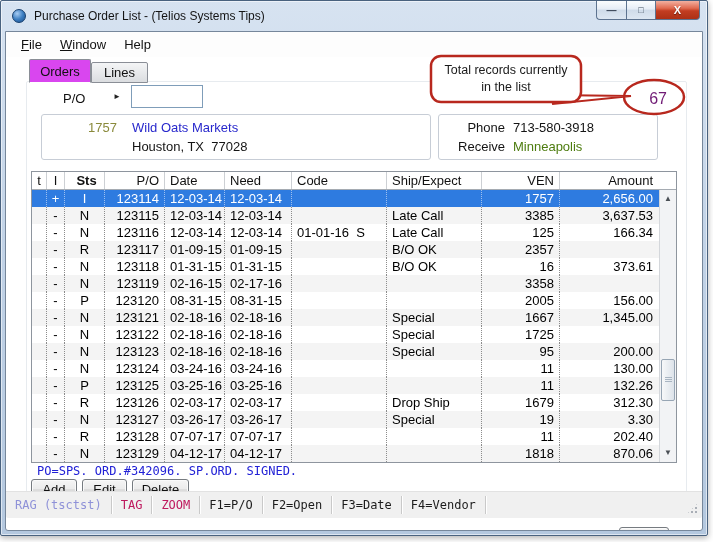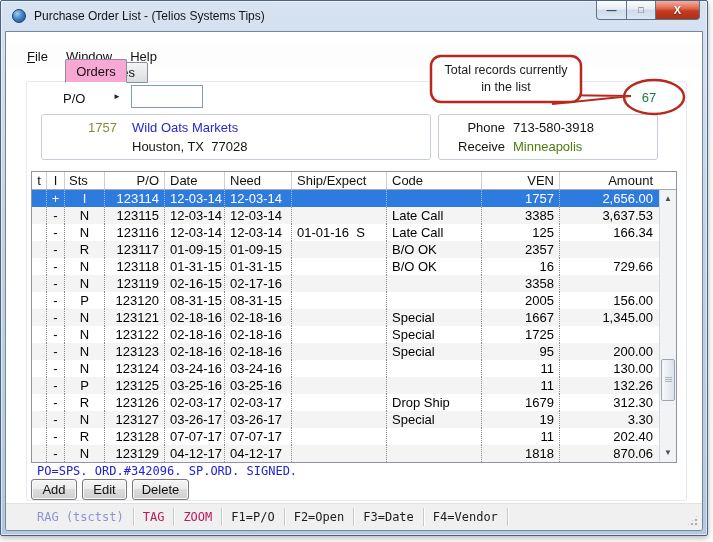--- a/index.html
+++ b/index.html
@@ -25,29 +25,29 @@
   .cap-min { width:30px; border-radius:0 0 0 4px; border-right:none; }
   .cap-max { width:29px; border-right:none; font-size:9px; }
   .cap-close { width:45px; border-radius:0 0 4px 0; color:#fff; font-size:11px;
     background:linear-gradient(#f2b0a0 0%,#e06a50 40%,#c23d21 55%,#ad3015 100%);
     text-shadow:0 1px 1px rgba(0,0,0,.45); }
 
   .window-body { position:absolute; left:4px; right:4px; top:30px; bottom:4px;
     background:#fff; border:1px solid #76879b; border-radius:0 0 3px 3px; overflow:hidden; }
 
   
-  .menubar { position:absolute; left:0; top:12px; right:0; height:25px; background:#fdfdfd; display:flex; align-items:center; padding-left:12px; }
+  .menubar { position:absolute; left:0; top:0; right:0; height:25px; background:#fdfdfd; display:flex; align-items:center; padding-left:6px; }
   .menu-item { font-size:13px; color:#111; padding:3px 9px; }
   .menu-item .u { text-decoration:underline; }
 
   
   .tab-pane { position:absolute; left:20px; top:49px; width:661px; height:420px; border:1px solid #e7ebef; border-radius:2px; }
   .tab { position:absolute; display:flex; align-items:center; justify-content:center; font-size:13px; color:#111;
     border:1px solid #8a8e96; border-radius:2px 2px 0 0; }
-  .tab-orders { left:23px; top:27px; width:62px; height:24px; background:#f9a8d4; border-bottom:1px solid #fff; z-index:3;margin-left:36px; }
+  .tab-orders { left:23px; top:27px; width:62px; height:24px; background:#d946ef; border-bottom:1px solid #fff; z-index:3; }
   .tab-lines  { left:85px; top:30px; width:57px; height:21px; background:linear-gradient(#f4f5f6,#dbdde0); z-index:2; }
 
   
   .po-label { position:absolute; left:57px; top:59px; font-size:13px; color:#111; }
   .po-arrow { position:absolute; left:107px; top:60px; font-size:8px; color:#222; }
   .po-input { position:absolute; left:125px; top:53px; width:72px; height:23px; border:1px solid #7f9db9; background:#fff; font-size:13px; padding:0 3px; }
 
   
   .info-box { position:absolute; border:1px solid #c7cdd6; border-radius:3px; background:#fff; }
   .vendor-box { left:35px; top:82px; width:390px; height:46px; }
@@ -55,36 +55,36 @@
   .vendor-num { position:absolute; left:20px; top:5px; width:55px; text-align:right; font-size:13px; color:#8a8a3c; }
   .vendor-name { position:absolute; left:90px; top:5px; font-size:13px; color:#2828cc; white-space:pre; }
   .vendor-city { position:absolute; left:90px; top:24px; font-size:13px; color:#141414; white-space:pre; }
   .pb-label { position:absolute; left:8px; width:58px; text-align:right; font-size:13px; color:#141414; }
   .pb-value { position:absolute; left:74px; font-size:13px; color:#141414; white-space:pre; }
   .row1 { top:5px; } .row2 { top:24px; }
   .v-blue { color:#4d7c0f; }
 
   
   .annotation-svg { position:absolute; left:395px; top:20px; width:300px; height:100px; pointer-events:none; }
-  .record-count { position:absolute; left:625px; top:58px; width:36px; text-align:center; font-size:13px; color:#15803d; }
+  .record-count { position:absolute; left:625px; top:58px; width:36px; text-align:right; font-size:16px; color:#701a75; }
 
   
   .otable { position:absolute; left:25px; top:139px; width:646px; border:1px solid #8e959e; background:#fff; }
   .thead { display:flex; height:18px; border-bottom:1px solid #a5abb2; background:#fff; }
   .hcell { font-size:13px; color:#111; line-height:17px; border-right:1px solid #cdd0d4; white-space:pre; overflow:hidden; }
   .tbody { position:relative; }
   .trow { display:flex; height:17px; background:#fff; }
   .trow.alt { background:#f4f4f4; }
   .trow.selected { background:#2e7be0; color:#fff; }
   .cell { font-size:13px; line-height:17px; border-right:1px dotted #8c8c8c; white-space:pre; overflow:hidden; }
   .trow.selected .cell { border-right-color:#9ec0ee; }
   .c-t { width:15px; text-align:center; }
   .c-i { width:18px; text-align:center; }
   .c-sts { width:40px; text-align:center; }
-  .hcell.c-sts { text-align:left; padding-left:4px; }
+  .hcell.c-sts { text-align:center; padding-left:4px;font-weight:bold; }
   .c-po { width:60px; text-align:right; padding-right:5px; }
   .c-date { width:60px; text-align:left; padding-left:5px; }
   .c-need { width:67px; text-align:left; padding-left:5px; }
   .c-ship { width:95px; text-align:left; padding-left:5px; }
   .c-code { width:95px; text-align:left; padding-left:5px; }
   .c-ven { width:78px; text-align:right; padding-right:5px; }
   .c-amount { width:98px; text-align:right; padding-right:5px; border-right:none; }
 
   
   .vscroll { position:absolute; right:0; top:18px; bottom:0; width:17px; background:#f2f3f5; border-left:1px solid #d4d7db; }
@@ -99,22 +99,22 @@
   .footer-note { position:absolute; left:31px; top:432px; font-family:"DejaVu Sans Mono",monospace; font-size:12px; color:#2121d6; white-space:pre; }
 
   .btn { position:absolute; top:447px; height:21px; border:1px solid #767b80; border-radius:3px;
     background:linear-gradient(#f5f5f5 0%,#ececec 45%,#dddddd 50%,#cfcfcf 100%);
     box-shadow:inset 0 0 0 1px #fafafa; font-size:13px; color:#111; text-align:center; line-height:19px; font-family:"Liberation Sans",sans-serif; }
   .btn-add { left:25px; width:46px; }
   .btn-edit { left:76px; width:45px; }
   .btn-delete { left:126px; width:57px; }
   .btn-quit { left:613px; width:50px;margin-top:48px; }
 
-  .statusbar { position:absolute; left:0; right:0; bottom:0; height:27px; background:#f0f0f0; border-top:1px solid #e2e2e2;
-    display:flex; align-items:center; font-family:"DejaVu Sans Mono",monospace; font-size:12px; border-radius:0 0 2px 2px;padding-left:22px; }
+  .statusbar { position:absolute; left:0; right:0; bottom:12px; height:27px; background:#f0f0f0; border-top:1px solid #e2e2e2;
+    display:flex; align-items:center; font-family:"DejaVu Sans Mono",monospace; font-size:12px; border-radius:0 0 2px 2px; }
   .sitem { padding:0 9px; height:18px; line-height:18px; border-right:1px solid #c9c9c9; box-shadow:1px 0 0 #fff; white-space:pre; }
   .s-link { color:#8f92d8; } .s-disabled { color:#be185d; } .s-normal { color:#1c1c1c; }
   .resize-grip { position:absolute; right:3px; bottom:3px; width:13px; height:13px;
     background-image:radial-gradient(circle,#a9aeb6 1.1px,transparent 1.4px); background-size:4px 4px;
     clip-path:polygon(100% 0,100% 100%,0 100%); }
 </style>
 </head>
 <body>
 
 <div id="screen">
@@ -180,22 +180,22 @@
       </svg>
 
       <div class="otable">
         <div class="thead">
             <span class="hcell c-t">t</span>
             <span class="hcell c-i">I</span>
             <span class="hcell c-sts">Sts</span>
             <span class="hcell c-po">P/O</span>
             <span class="hcell c-date">Date</span>
             <span class="hcell c-need">Need</span>
+            <span class="hcell c-code">Code</span>
             <span class="hcell c-ship">Ship/Expect</span>
-            <span class="hcell c-code">Code</span>
             <span class="hcell c-ven">VEN</span>
             <span class="hcell c-amount">Amount</span>
           </div>
         <div class="tbody">
             <div class="trow selected">
               <span class="cell c-t"></span>
               <span class="cell c-i">+</span>
               <span class="cell c-sts">I</span>
               <span class="cell c-po">123114</span>
               <span class="cell c-date">12-03-14</span>
@@ -243,21 +243,21 @@
             <div class="trow">
               <span class="cell c-t"></span>
               <span class="cell c-i">-</span>
               <span class="cell c-sts">N</span>
               <span class="cell c-po">123118</span>
               <span class="cell c-date">01-31-15</span>
               <span class="cell c-need">01-31-15</span>
               <span class="cell c-ship"></span>
               <span class="cell c-code">B/O OK</span>
               <span class="cell c-ven">16</span>
-              <span class="cell c-amount">729.66</span>
+              <span class="cell c-amount">373.61</span>
             </div>
             <div class="trow alt">
               <span class="cell c-t"></span>
               <span class="cell c-i">-</span>
               <span class="cell c-sts">N</span>
               <span class="cell c-po">123119</span>
               <span class="cell c-date">02-16-15</span>
               <span class="cell c-need">02-17-16</span>
               <span class="cell c-ship"></span>
               <span class="cell c-code"></span>

